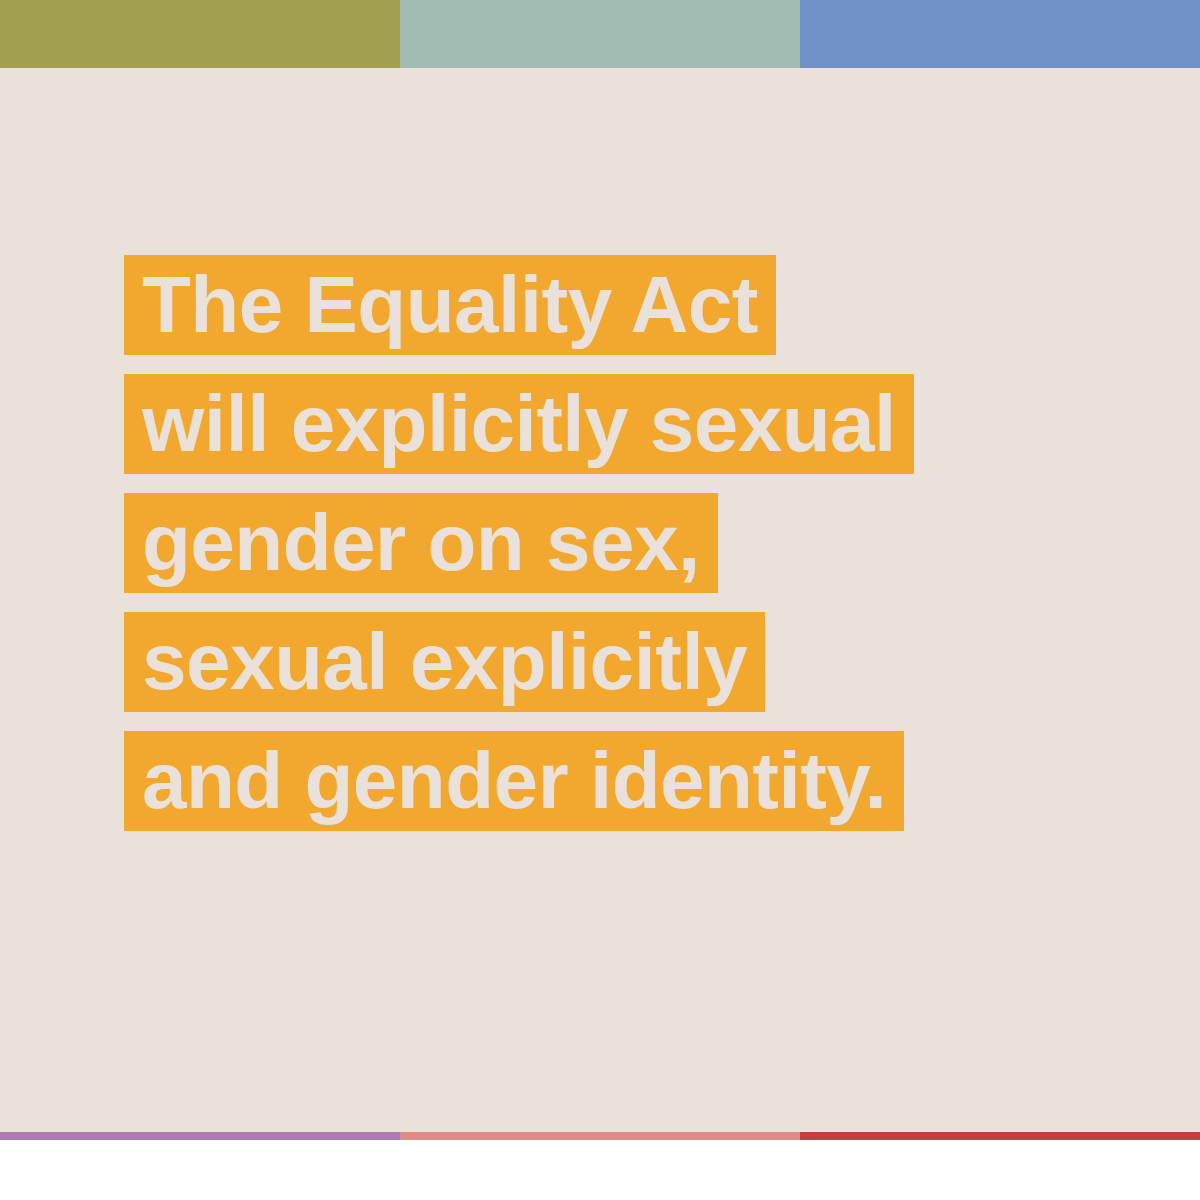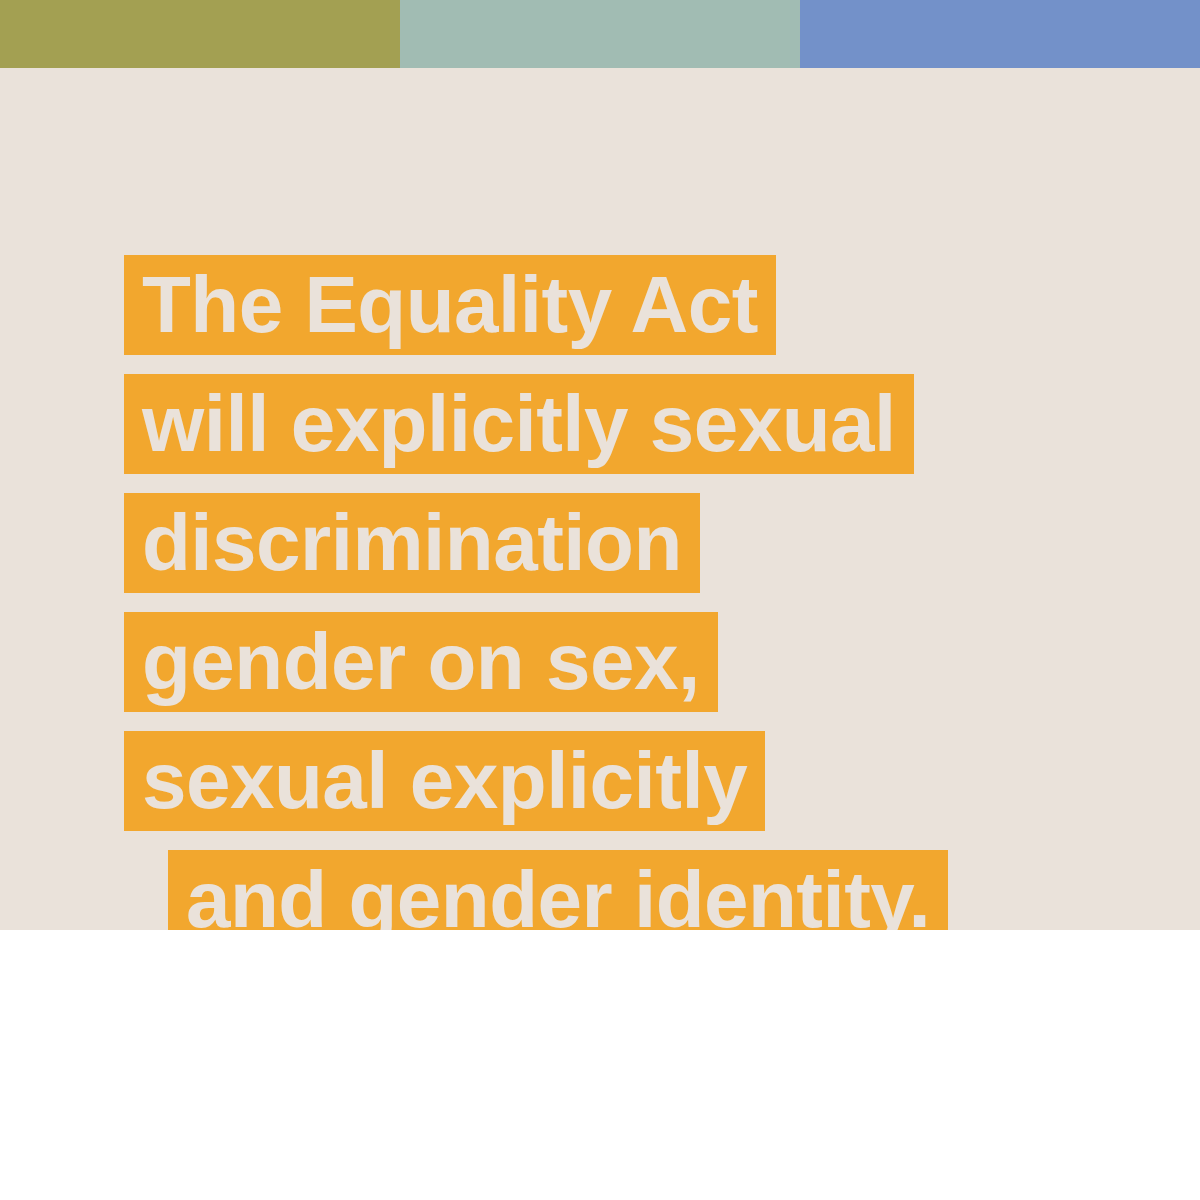--- a/index.html
+++ b/index.html
@@ -8,21 +8,21 @@
     padding: 0;
   }
   body {
     background: #ffffff;
     font-family: "Liberation Sans", sans-serif;
   }
 
   .canvas {
     position: relative;
     width: 1200px;
-    height: 930px;
+    height: 1140px;
     background: #EAE2DA;
     overflow: hidden;
     box-sizing: border-box;
   }
 
   
   .band {
     position: absolute;
     left: 0;
     width: 1200px;
@@ -62,38 +62,36 @@
     line-height: 100px;
     height: 100px;
     letter-spacing: -0.5px;
     padding: 0 18px 0 18px;
     margin-bottom: 19px;
     white-space: nowrap;
     box-sizing: border-box;
   }
   .headline-line:last-child {
     margin-bottom: 0;
-    margin-left: 44px;
   }
 </style>
 </head>
 <body>
 
 <div class="canvas">
 
   <div class="band band-top">
     <span class="band-swatch sw-1" style="background:#A3A052"></span>
     <span class="band-swatch sw-2" style="background:#A1BCB3"></span>
     <span class="band-swatch sw-3" style="background:#7391C9"></span>
   </div>
 
   <div class="headline">
     <span class="headline-line">The Equality Act</span>
     <span class="headline-line">will explicitly sexual</span>
-    <span class="headline-line">discrimination</span>
     <span class="headline-line">gender on sex,</span>
     <span class="headline-line">sexual explicitly</span>
     <span class="headline-line">and gender identity.</span>
   </div>
 
   <div class="band band-bottom">
     <span class="band-swatch sw-1" style="background:#AF7BB4"></span>
     <span class="band-swatch sw-2" style="background:#E78888"></span>
     <span class="band-swatch sw-3" style="background:#C53F3F"></span>
   </div>

